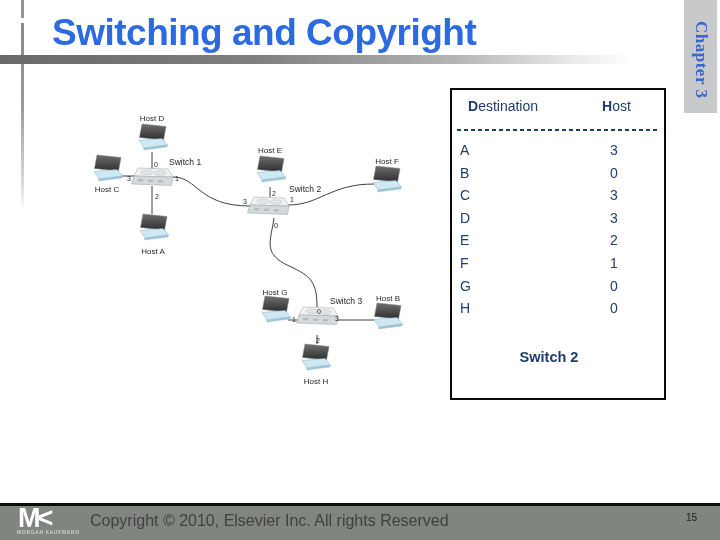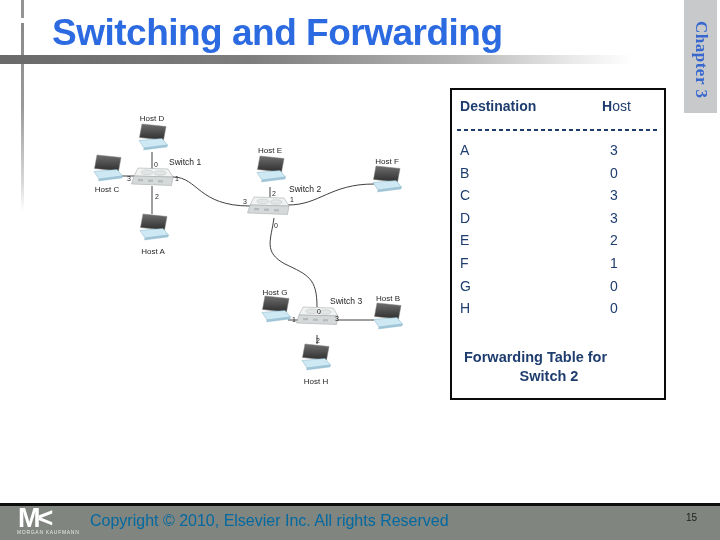--- a/index.html
+++ b/index.html
@@ -17,21 +17,21 @@
     color:#2b6ae0;letter-spacing:-0.5px;white-space:nowrap;}
   .chapter-tab{position:absolute;left:684px;top:0;width:33px;height:113px;background:#c7c9cb;
     display:flex;align-items:center;justify-content:flex-start;padding-top:7px;box-sizing:border-box;}
   .chapter-tab span{writing-mode:vertical-rl;font-family:"Liberation Serif", serif;
     font-size:17px;font-weight:bold;color:#3767cf;letter-spacing:0.5px;margin:0 auto;}
   
   .fw-box{position:absolute;left:450px;top:88px;width:216px;height:312px;
     border:2px solid #0a0a0a;box-sizing:border-box;color:#1e3d6e;}
   .fw-th{position:absolute;top:8px;font-size:14px;}
   .fw-th::first-letter{font-weight:bold;}
-  .fw-th-dest{left:8px;font-weight:bold;}
+  .fw-th-dest{left:16px;}
   .fw-th-port{left:150px;}
   .fw-dashes{position:absolute;left:5px;top:39px;width:200px;height:2px;
     background:repeating-linear-gradient(to right,#1e3d6e 0 4px,transparent 4px 7px);}
   .fw-rows{position:absolute;left:8px;top:50px;right:8px;}
   .fw-row{position:relative;height:22.6px;font-size:14px;}
   .fw-dest{position:absolute;left:0;top:2px;}
   .fw-port{position:absolute;left:150px;top:2px;}
   .fw-caption{position:absolute;left:12px;top:258px;width:170px;
     font-size:14.5px;font-weight:bold;line-height:19px;}
   .fw-caption .cap2{text-align:center;}
@@ -42,30 +42,30 @@
   .switch-label{font-size:8.5px;}
   .port-label{font-size:7px;fill:#111;}
   .link{fill:none;stroke:#2a2a2a;stroke-width:0.9;}
   
   .footer-line{position:absolute;left:0;top:503px;width:720px;height:3px;background:#0d0d0d;}
   .footer-bar{position:absolute;left:0;top:506px;width:720px;height:34px;background:#80857f;}
   .logo-mark{position:absolute;left:18px;top:503px;font-size:27px;font-weight:bold;
     color:#ffffff;letter-spacing:-3px;}
   .logo-name{position:absolute;left:17px;top:529px;font-size:5px;letter-spacing:0.7px;
     color:#e8e8e8;white-space:nowrap;}
-  .copyright{position:absolute;left:90px;top:512px;font-size:16px;color:#0369a1;white-space:nowrap;}
+  .copyright{position:absolute;left:90px;top:512px;font-size:16px;color:#404040;white-space:nowrap;}
   .page-number{position:absolute;left:686px;top:512px;font-size:10px;font-weight:normal;color:#1c1c1c;}
 </style>
 </head>
 <body>
 
 <div class="vline-top"></div>
 <div class="vline-main"></div>
 <div class="title-bar"></div>
-<div class="page-title">Switching and Forwarding</div>
+<div class="page-title">Switching and Copyright</div>
 <div class="chapter-tab">
   <span>Chapter 3</span>
 </div>
 
 <svg class="diagram" viewBox="85 100 360 290" xmlns="http://www.w3.org/2000/svg">
   <defs>
     <linearGradient id="scr" x1="0" y1="0" x2="0" y2="1">
       <stop offset="0" stop-color="#6e6e6e"></stop>
         <stop offset="1" stop-color="#2e2e2e"></stop>
     </linearGradient>
@@ -172,21 +172,20 @@
     <div class="fw-row">
       <span class="fw-dest">G</span>
       <span class="fw-port">0</span>
     </div>
     <div class="fw-row">
       <span class="fw-dest">H</span>
       <span class="fw-port">0</span>
     </div>
   </div>
   <div class="fw-caption">
-    <div class="cap1">Forwarding Table for</div>
     <div class="cap2">Switch 2</div>
   </div>
 </div>
 
 <div class="footer-line"></div>
 <div class="footer-bar"></div>
 <div class="logo-mark">M&lt;</div>
 <div class="logo-name">MORGAN KAUFMANN</div>
 <div class="copyright">Copyright © 2010, Elsevier Inc. All rights Reserved</div>
 <div class="page-number">15</div>

